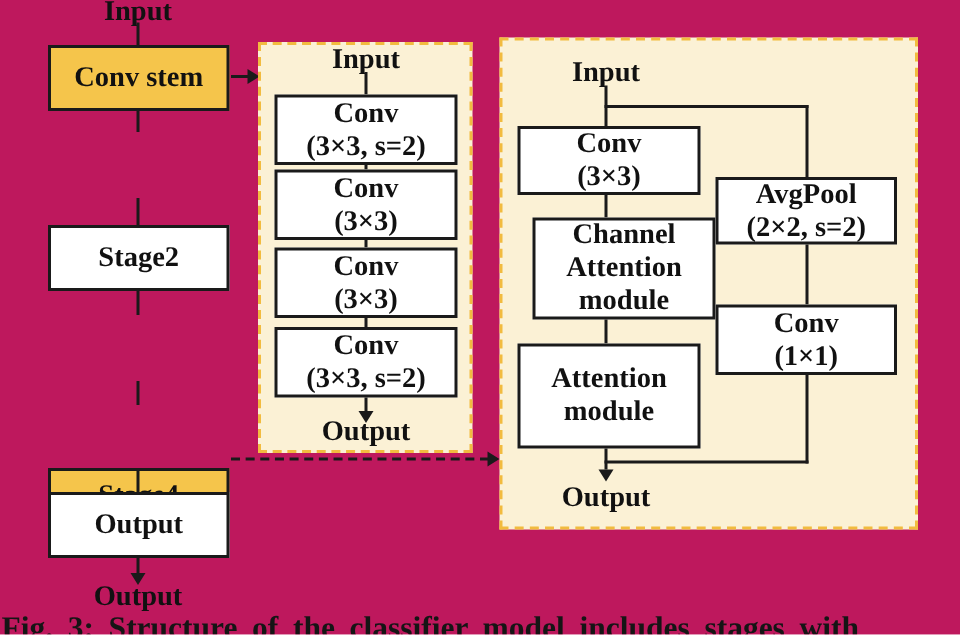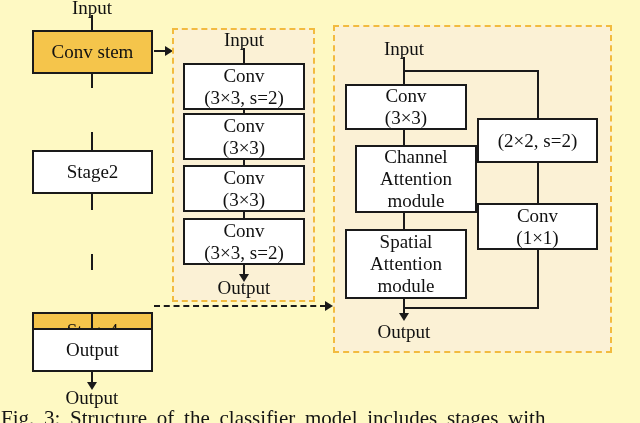--- a/index.html
+++ b/index.html
@@ -1,19 +1,20 @@
 <!DOCTYPE html>
 <html style="--gold-fill: #F5C54B; --panel-bg: #FBF1D5; --panel-border: #F2BB3F; --line-color: #1a1a1a;"><head>
 <meta charset="utf-8">
 <style>
   html,body{margin:0;padding:0;background:#fff;}
   #figure{
     position:relative;width:640px;height:423px;overflow:hidden;
-    background:#fef9c3;color:#111;
+    background:#be185d;color:#111;
     font-family:"Liberation Serif","DejaVu Serif",serif;
+    font-weight:bold;
   }
   .box{
     position:absolute;box-sizing:border-box;
     border:2px solid #1a1a1a;background:#fff;
     display:flex;flex-direction:column;align-items:center;justify-content:center;
     font-size:19px;line-height:22px;text-align:center;
   }
   .gold{background:var(--gold-fill,#F5C54B);}
   .panel{
     position:absolute;box-sizing:border-box;
@@ -127,26 +128,26 @@
     <div class="vline" style="left:68px;top:103px;height:15px;"></div>
 
     <div class="box" style="left:20px;top:118px;width:122px;height:68px;">
       <div>Channel</div>
       <div>Attention</div>
       <div>module</div>
     </div>
     <div class="vline" style="left:68px;top:186px;height:16px;"></div>
 
     <div class="box" style="left:10px;top:202px;width:122px;height:70px;">
-      <div>Spatial</div>
       <div>Attention</div>
       <div>module</div>
     </div>
 
     <div class="box" style="left:142px;top:91px;width:121px;height:45px;">
+      <div>AvgPool</div>
       <div>(2×2, s=2)</div>
     </div>
     <div class="vline" style="left:202px;top:136px;height:40px;"></div>
 
     <div class="box" style="left:142px;top:176px;width:121px;height:47px;">
       <div>Conv</div>
       <div>(1×1)</div>
     </div>
     <div class="vline" style="left:202px;top:223px;height:59px;"></div>
 

